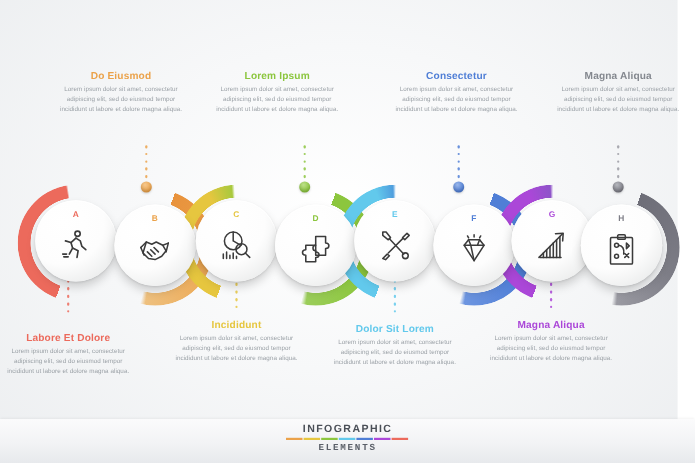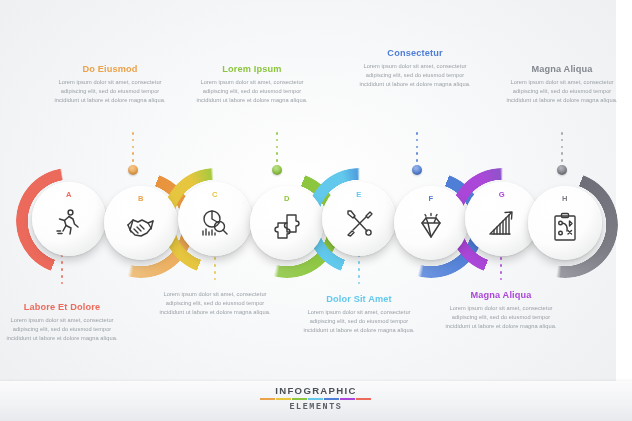--- a/index.html
+++ b/index.html
@@ -86,21 +86,21 @@
 <div id="stage">
 
   <div class="block" style="left:48px; top:64px;">
     <div class="title" style="color:#eba24a">Do Eiusmod</div>
     <div class="body">Lorem ipsum dolor sit amet, consectetur adipiscing elit, sed do eiusmod tempor incididunt ut labore et dolore magna aliqua.</div>
   </div>
   <div class="block" style="left:190px; top:64px;">
     <div class="title" style="color:#8cc63e">Lorem Ipsum</div>
     <div class="body">Lorem ipsum dolor sit amet, consectetur adipiscing elit, sed do eiusmod tempor incididunt ut labore et dolore magna aliqua.</div>
   </div>
-  <div class="block" style="left:353px; top:48px;">
+  <div class="block" style="left:353px; top:64px;">
     <div class="title" style="color:#4f7ed6">Consectetur</div>
     <div class="body">Lorem ipsum dolor sit amet, consectetur adipiscing elit, sed do eiusmod tempor incididunt ut labore et dolore magna aliqua.</div>
   </div>
   <div class="block" style="left:500px; top:64px;">
     <div class="title" style="color:#84888f">Magna Aliqua</div>
     <div class="body">Lorem ipsum dolor sit amet, consectetur adipiscing elit, sed do eiusmod tempor incididunt ut labore et dolore magna aliqua.</div>
   </div>
 
   <div class="conn up" style="left:128px; top:130px;">
     <div class="big" style="background:radial-gradient(circle at 38% 30%,#f6c88d,#eba24a 70%,#d88f38)"></div>
@@ -302,24 +302,25 @@
     <div class="dot" style="background:#ab47d8"></div>
       <div class="dot" style="background:#ab47d8"></div>
     <div class="dot" style="background:#ab47d8"></div>
   </div>
 
   <div class="block" style="left:0px; top:294px;margin-top:8px;">
     <div class="title" style="color:#ec6a5c">Labore Et Dolore</div>
     <div class="body">Lorem ipsum dolor sit amet, consectetur adipiscing elit, sed do eiusmod tempor incididunt ut labore et dolore magna aliqua.</div>
   </div>
   <div class="block" style="left:153px; top:290px;">
+    <div class="title" style="color:#e6c63f">Incididunt</div>
     <div class="body">Lorem ipsum dolor sit amet, consectetur adipiscing elit, sed do eiusmod tempor incididunt ut labore et dolore magna aliqua.</div>
   </div>
   <div class="block" style="left:297px; top:294px;">
-    <div class="title" style="color:#62c9ec">Dolor Sit Amet</div>
+    <div class="title" style="color:#62c9ec">Dolor Sit Lorem</div>
     <div class="body">Lorem ipsum dolor sit amet, consectetur adipiscing elit, sed do eiusmod tempor incididunt ut labore et dolore magna aliqua.</div>
   </div>
   <div class="block" style="left:439px; top:290px;">
     <div class="title" style="color:#ab47d8">Magna Aliqua</div>
     <div class="body">Lorem ipsum dolor sit amet, consectetur adipiscing elit, sed do eiusmod tempor incididunt ut labore et dolore magna aliqua.</div>
   </div>
 
   <div id="badge">
     <div class="inner">
       <div class="bt">INFOGRAPHIC</div>

